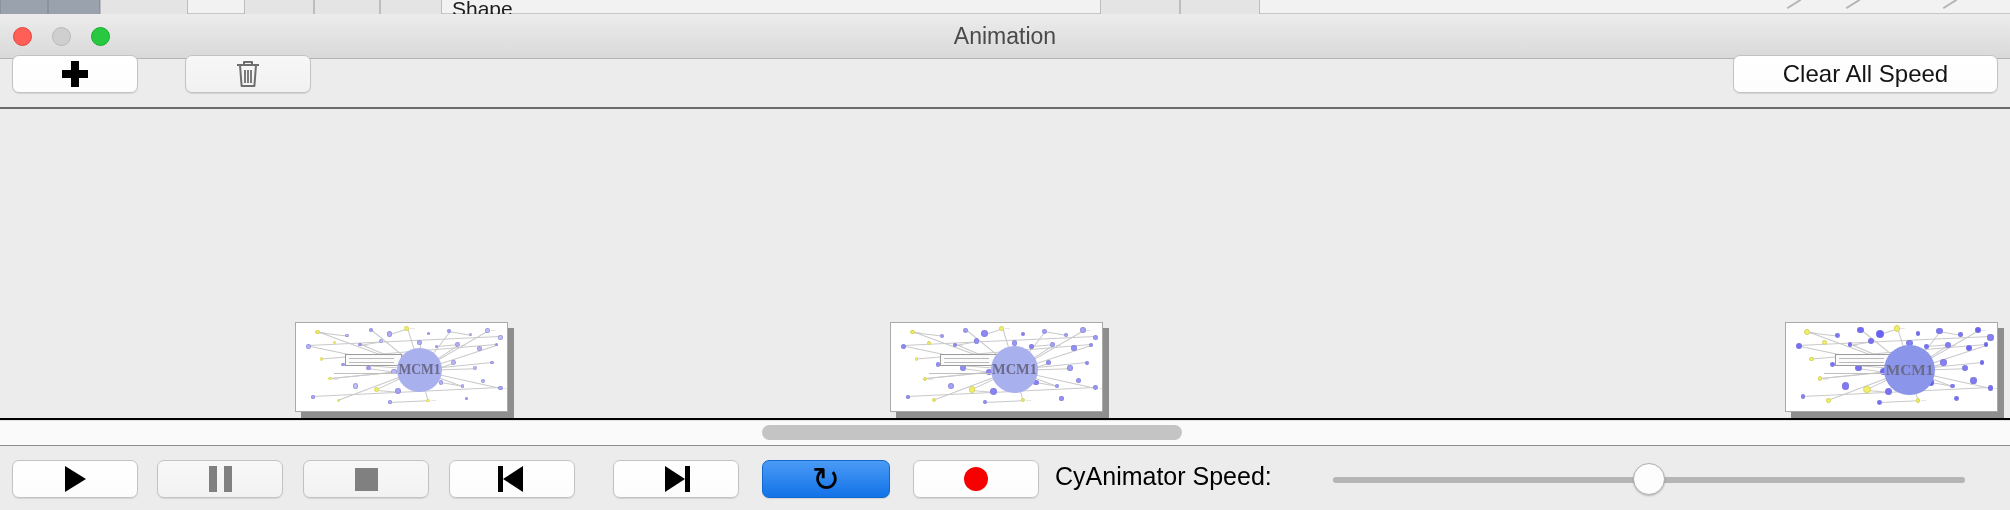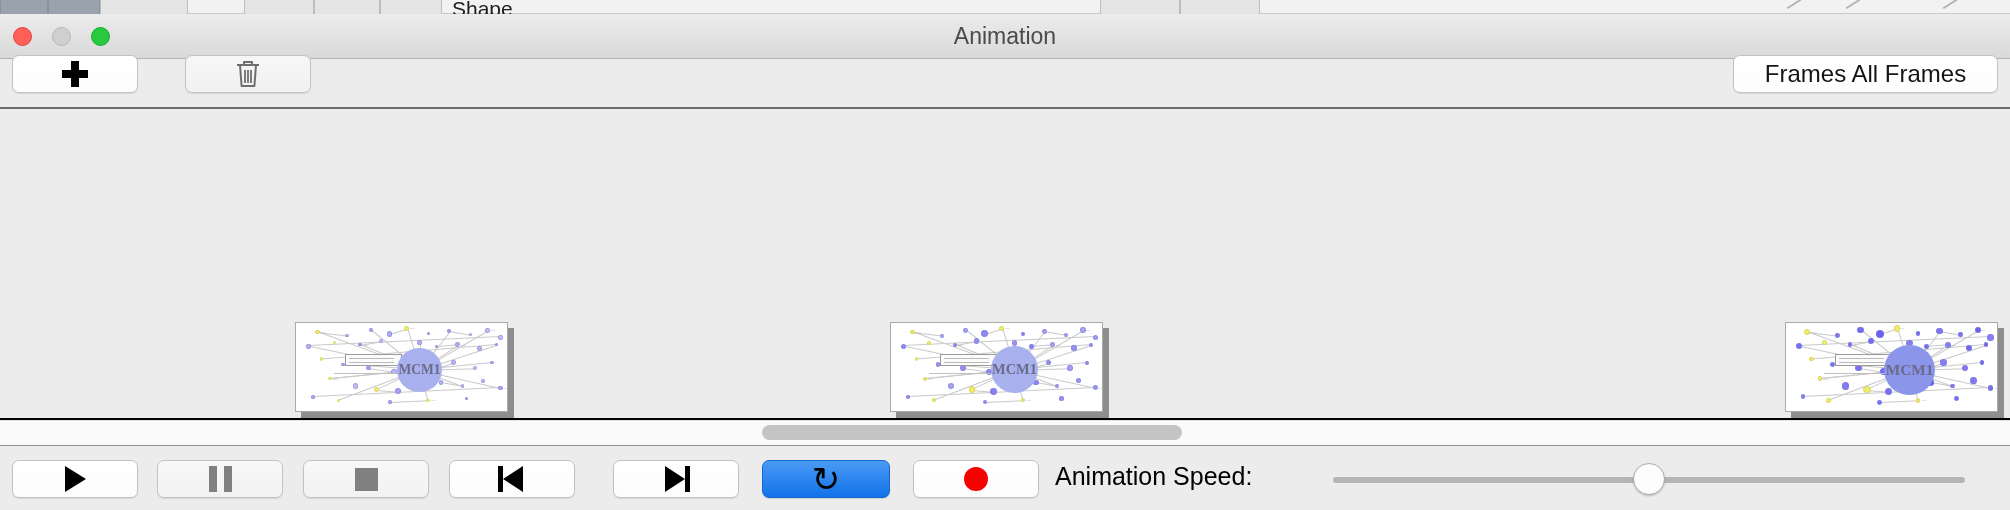--- a/index.html
+++ b/index.html
@@ -222,21 +222,21 @@
   </div>
 
   <div class="tbtn gray" id="delete-frame-button">
     <svg width="26" height="30" viewBox="0 0 26 30">
       <path d="M2 6 h22 M9 6 v-3 h8 v3 M5 6 l1.6 21 h12.8 L21 6" fill="none" stroke="#6e6e6e" stroke-width="2" stroke-linejoin="round"></path>
       <path d="M10 11 v13 M13 11 v13 M16 11 v13" fill="none" stroke="#6e6e6e" stroke-width="1.8"></path>
     </svg>
   </div>
 
   <div class="tbtn white" id="clear-all-frames-button">
-    <span>Frames All Frames</span>
+    <span>Clear All Speed</span>
   </div>
 
   <div class="toolbar-sep"></div>
 
   <div class="timeline-panel">
     <div id="frames-host">
         <div class="frame-thumb" style="left: 295px; top: 213px; width: 213px; height: 90px;">
           <div class="shadow"></div>
           <div class="plate">
             <div class="netgraph">
@@ -581,17 +581,17 @@
   </div>
 
   <div class="cbtn blue" style="left:762px;width:128px;">
     <span class="loop-glyph">↻</span>
   </div>
 
   <div class="cbtn white" style="left:913px;width:126px;">
     <span class="rec-dot"></span>
   </div>
 
-  <div class="speed-label">Animation Speed:</div>
+  <div class="speed-label">CyAnimator Speed:</div>
   <div class="speed-track"></div>
   <div class="speed-thumb"></div>
 
 </div>
 
 </body></html>

